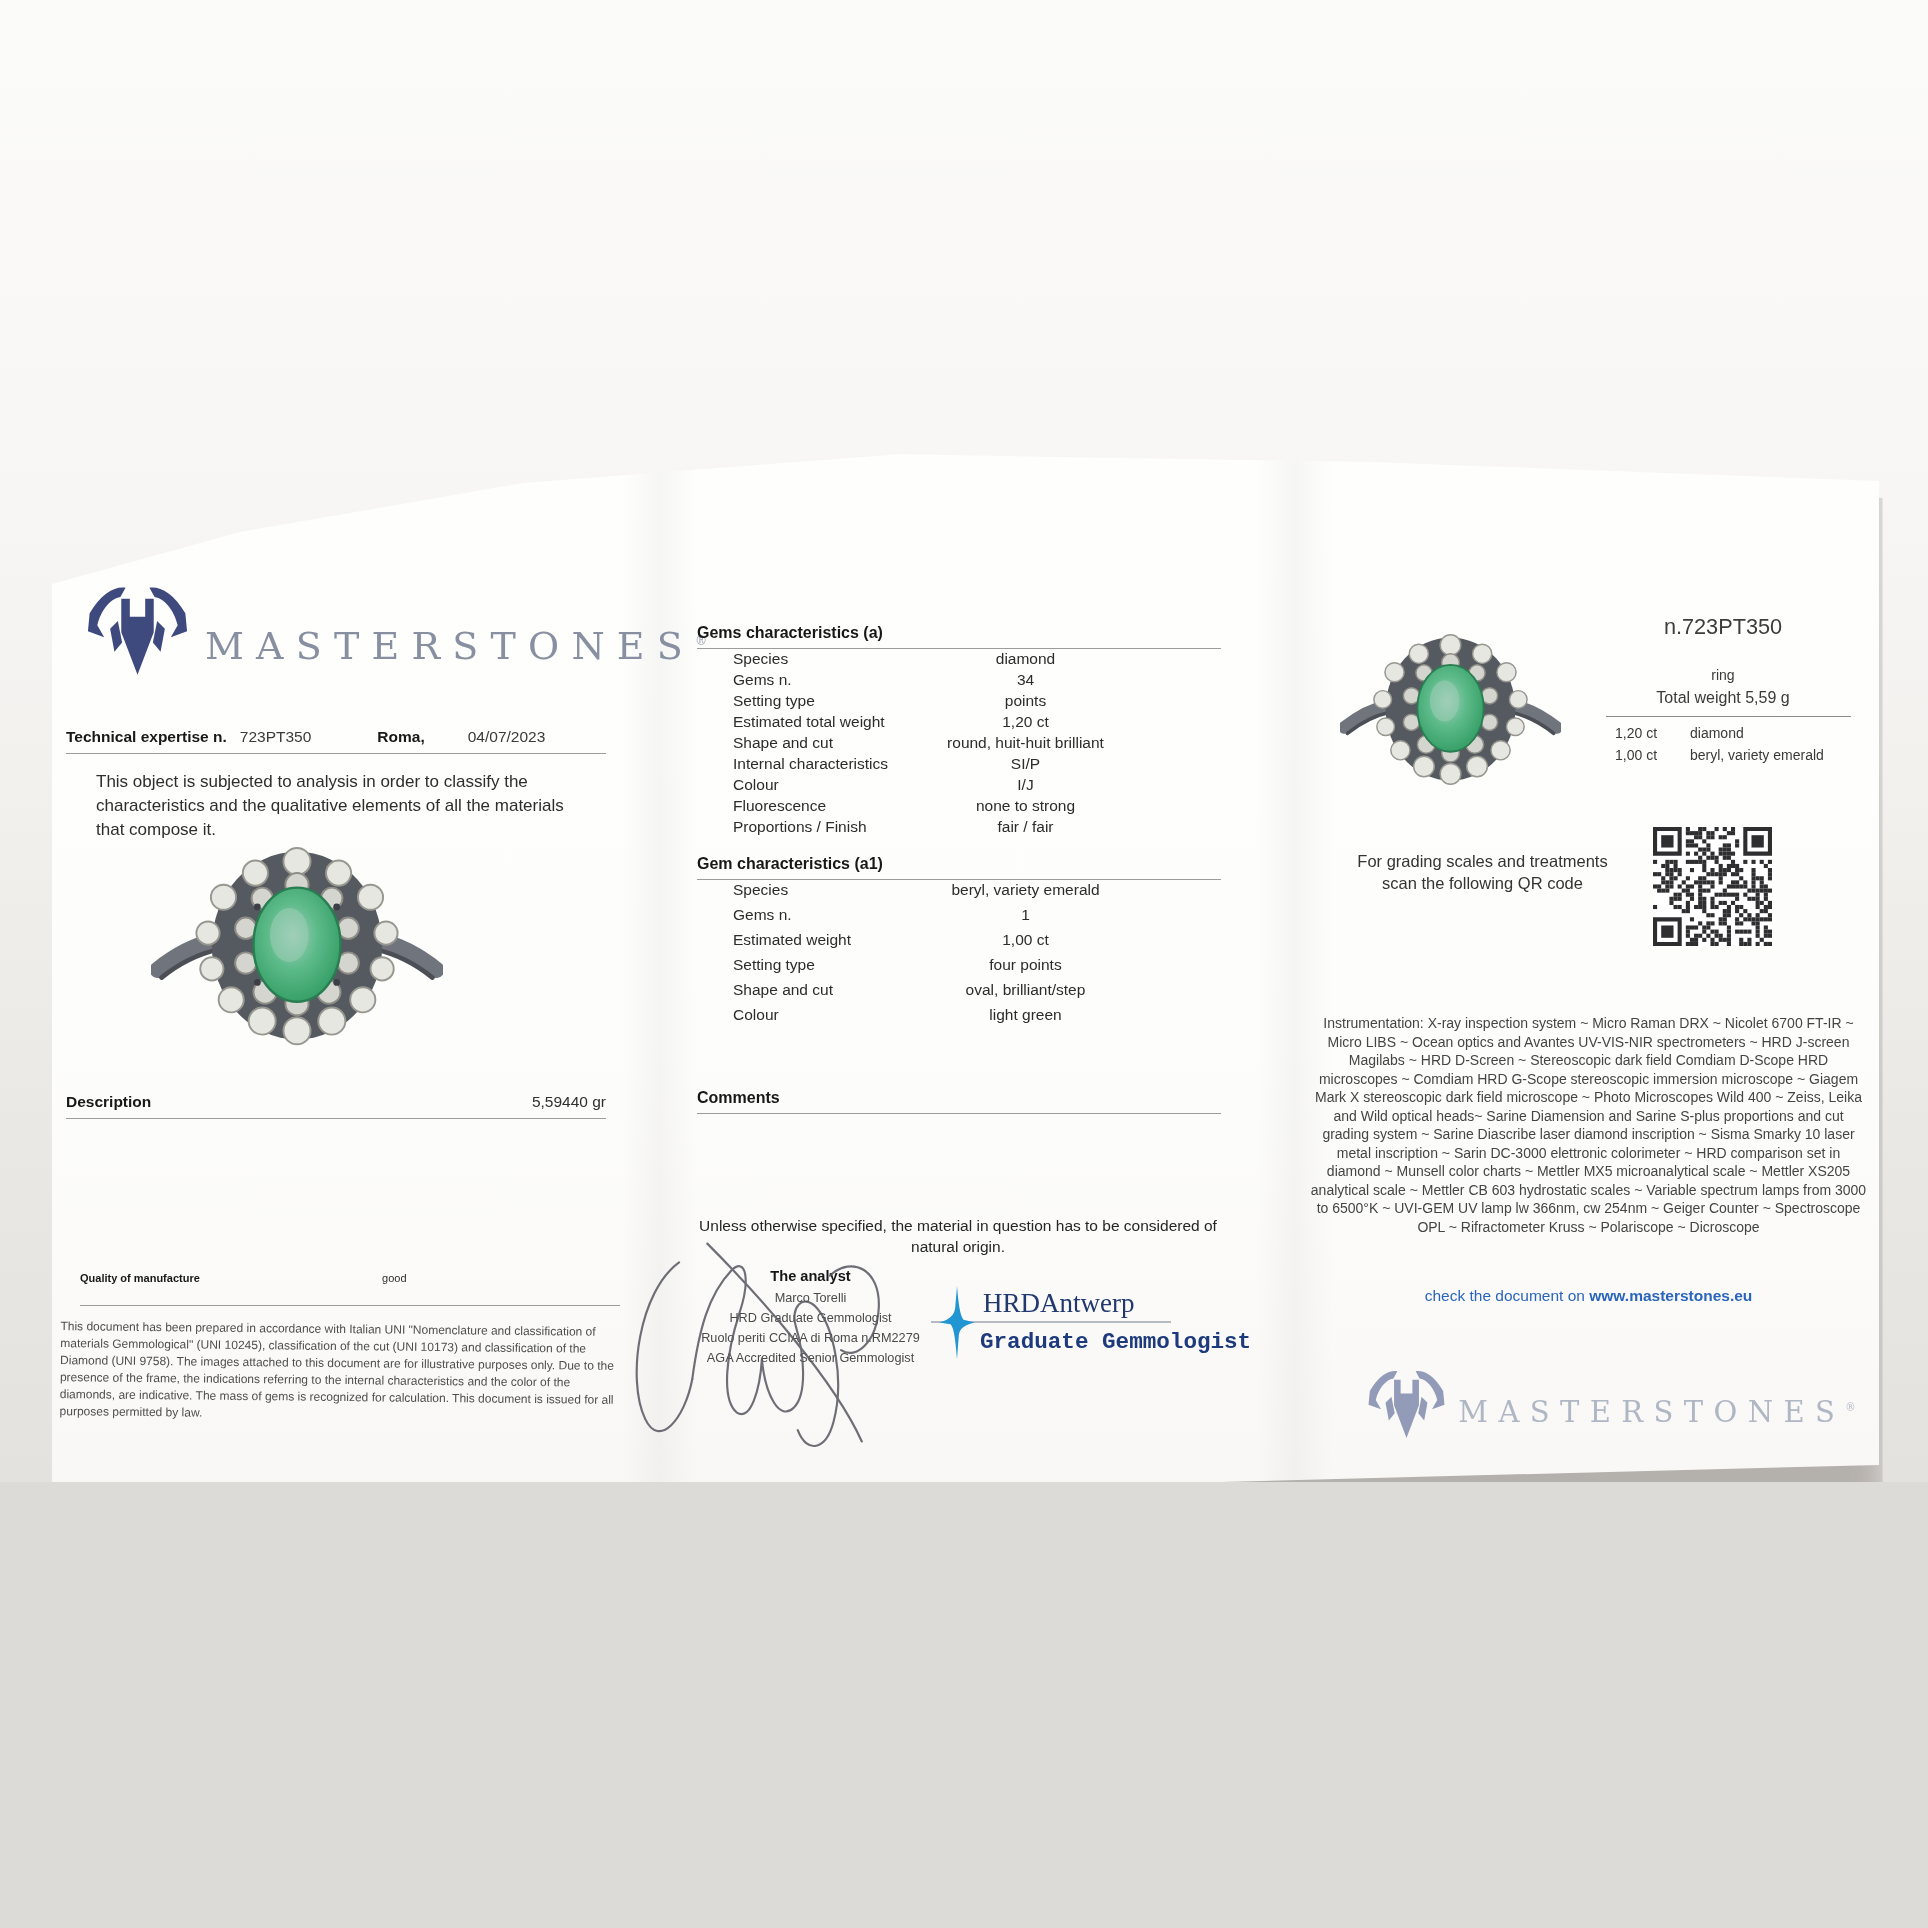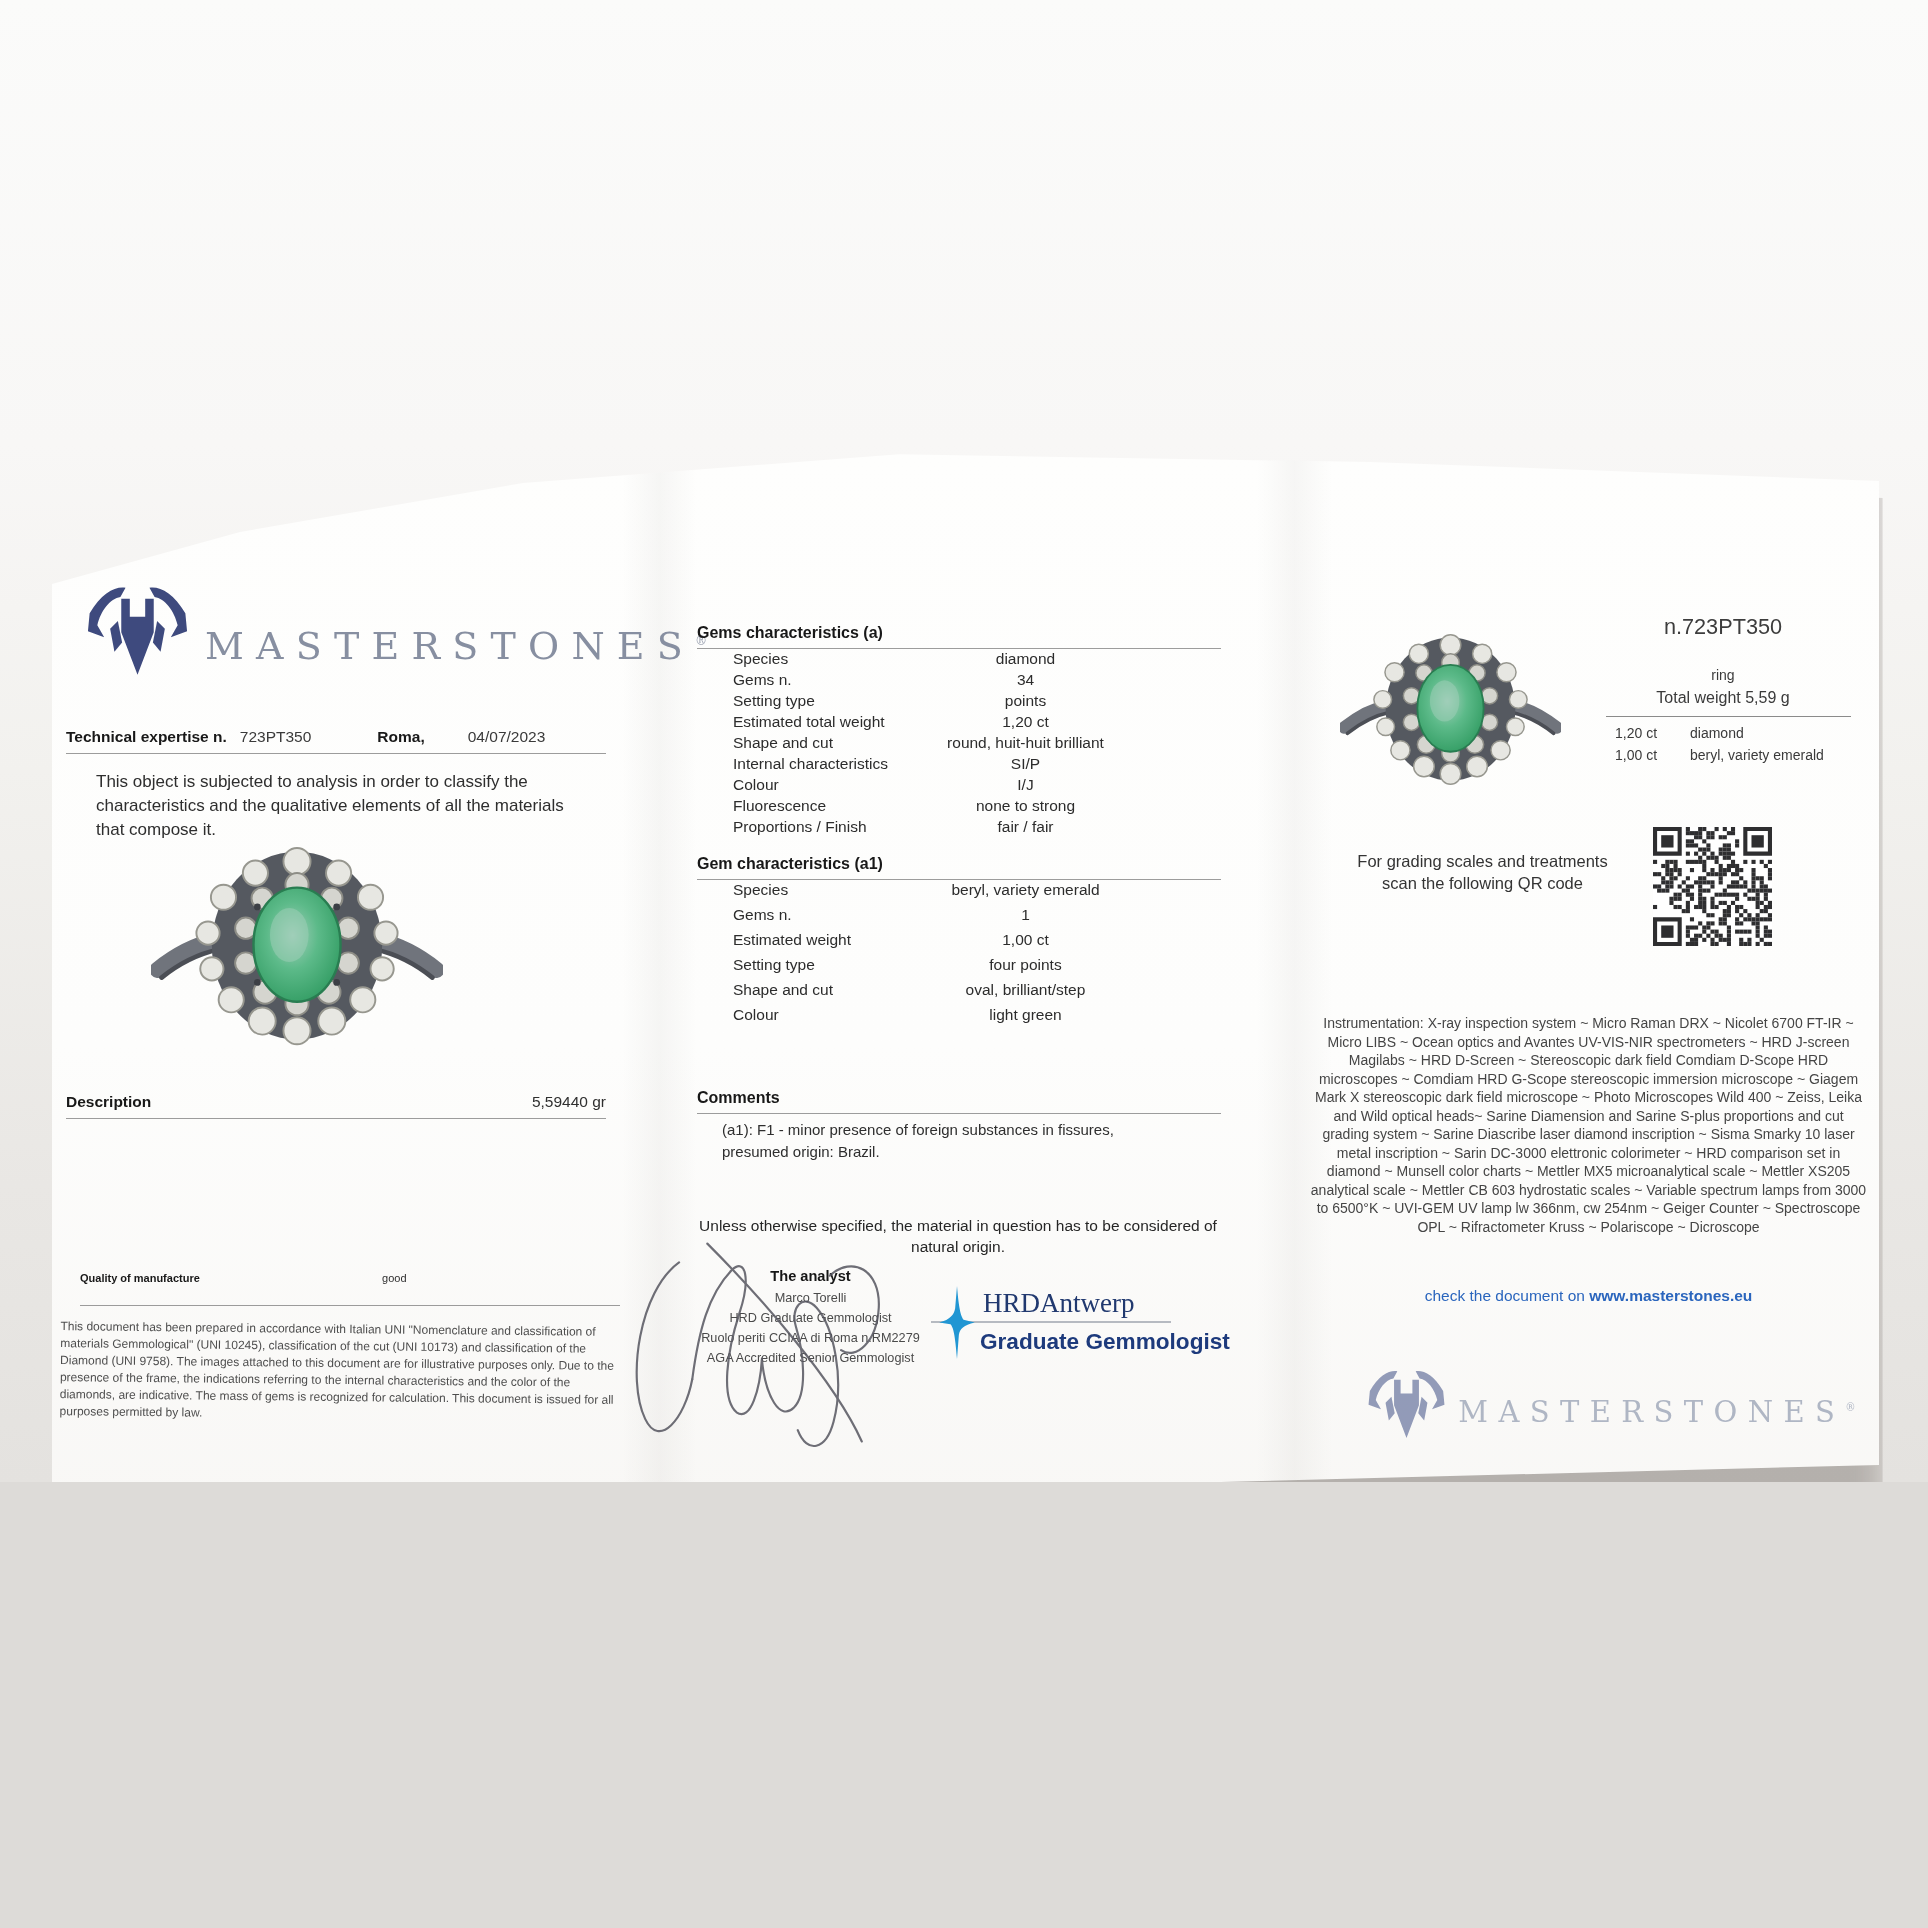--- a/index.html
+++ b/index.html
@@ -49,21 +49,21 @@
   .tbl-a1{left:645px;top:438px;}
   .tbl-a1 .trow{height:25px;}
   .comments-body{left:670px;top:676px;width:471px;font-size:15px;line-height:1.45;color:#2e2e2e;}
   .origin{left:633px;top:772px;width:546px;text-align:center;font-size:15.5px;line-height:1.38;color:#262626;}
   .analyst{left:603px;top:825px;width:311px;text-align:center;color:#4a4a4a;}
   .analyst .a-title{font-size:14.6px;color:#161616;font-weight:bold;margin-bottom:3.8px;}
   .analyst .a-line{font-size:12.7px;line-height:20px;}
   .hrd{left:879px;top:841px;width:339px;height:94px;}
   .hrd-name{position:absolute;left:52px;top:3.8px;font-family:"Liberation Serif",serif;font-size:27px;color:#21396f;}
   .hrd-line{position:absolute;left:0;top:37px;width:240px;height:1.9px;background:#b6bac1;}
-  .hrd-sub{position:absolute;left:49px;top:45px;font-family:Liberation Sans, sans-serif;font-weight:bold;font-size:22.6px;color:#1d3a7c;}
+  .hrd-sub{position:absolute;left:49px;top:45px;font-family:Liberation Mono, monospace;font-weight:bold;font-size:22.6px;color:#1d3a7c;}
   
   .cert-num{left:1530px;top:171px;width:282px;text-align:center;font-size:21.7px;color:#3d3d3d;}
   .item-block{left:1530px;top:224px;width:282px;text-align:center;color:#3a3a3a;}
   .item-name{font-size:14px;}
   .item-weight{font-size:16px;margin-top:5.6px;}
   .stone-rule{left:1554px;top:273px;width:245px;height:0;border-top:1.9px solid rgba(90,90,90,.7);}
   .stones{left:1563px;top:282px;font-size:14px;color:#3a3a3a;}
   .stones .srow{display:flex;margin-bottom:5.6px;}
   .stones .sct{width:58px;}
   .stones .ssp{margin-left:17px;}
@@ -234,24 +234,20 @@
           <span class="tlbl">Shape and cut</span>
           <span class="tval">oval, brilliant/step</span>
         </div>
       <div class="trow">
           <span class="tlbl">Colour</span>
           <span class="tval">light green</span>
         </div>
     </div>
 
     <div class="abs mid-h rule b" style="top:646px;">Comments</div>
-    <div class="abs comments-body">
-      <div>(a1): F1 - minor presence of foreign substances in fissures,</div>
-      <div>presumed origin: Brazil.</div>
-    </div>
 
     <div class="abs origin">Unless otherwise specified, the material in question has to be considered of natural origin.</div>
 
     <div class="abs analyst">
       <div class="a-title">The analyst</div>
       <div class="a-line">Marco Torelli</div>
       <div class="a-line">HRD Graduate Gemmologist</div>
       <div class="a-line">Ruolo periti CCIAA di Roma n.RM2279</div>
       <div class="a-line">AGA Accredited Senior Gemmologist</div>
     </div>

